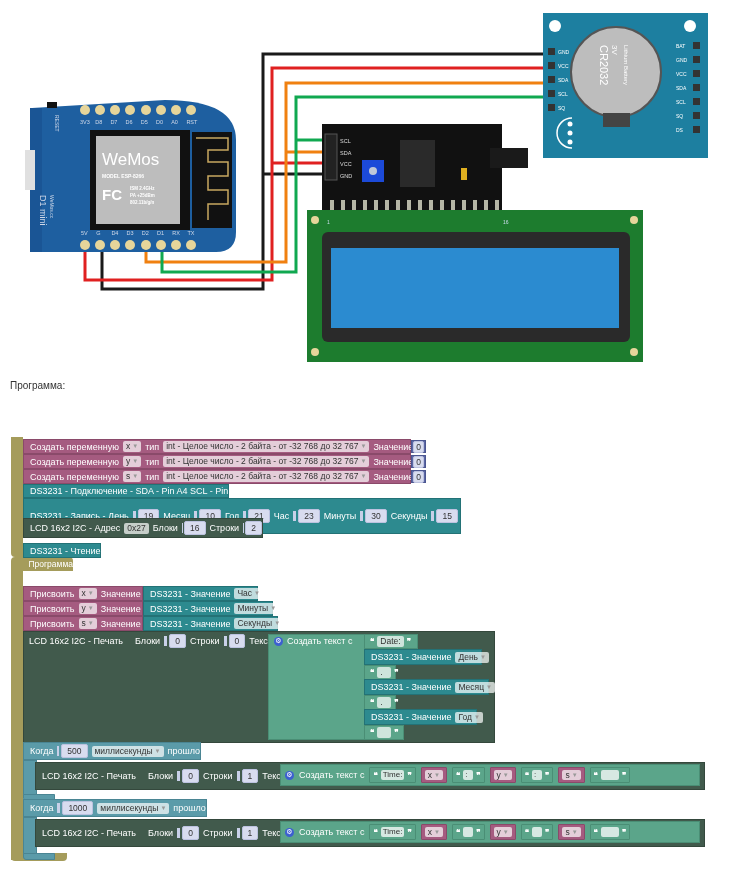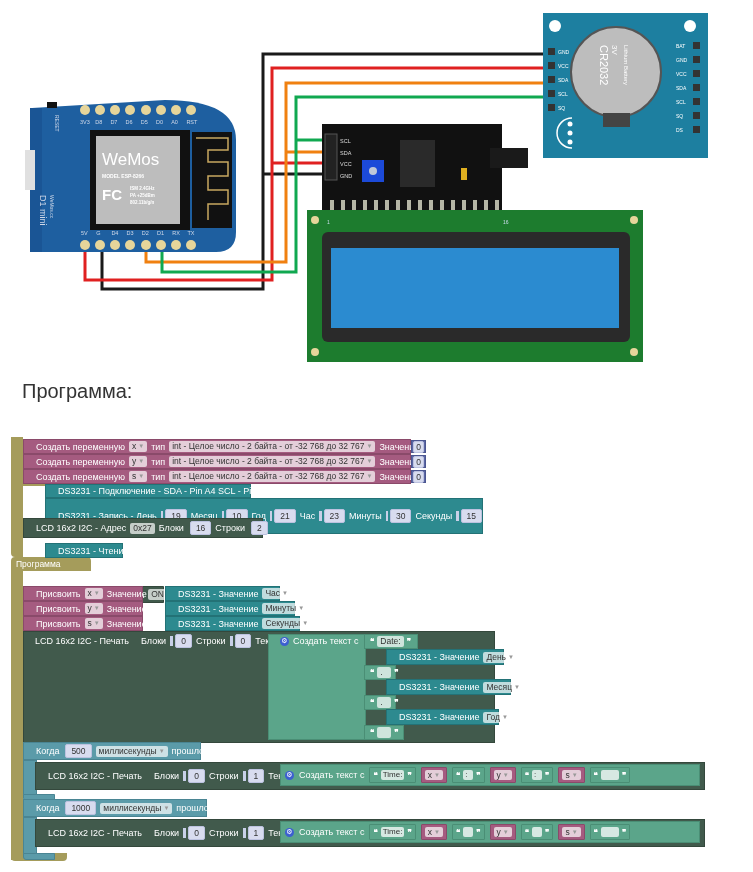--- a/index.html
+++ b/index.html
@@ -1,26 +1,26 @@
 <!DOCTYPE html>
 <html><head>
 <meta charset="utf-8">
 <style>
   html, body { margin: 0; padding: 0; background: #ffffff; }
   body { width: 753px; height: 872px; position: relative; overflow: hidden; font-family: "Liberation Sans", sans-serif; }
   .abs { position: absolute; }
   #diagram { position: absolute; left: 0; top: 0; width: 753px; height: 372px; }
-  .section-title { position: absolute; left: 22px; top: 380px; font-size: 20px; color: #333; }
+  .section-title { position: absolute; left: 10px; top: 380px; font-size: 10px; color: #333; }
 
   
-  .blk { position: absolute; box-sizing: border-box; font-size: 9px; color: #fff; white-space: nowrap; display: flex; align-items: center; padding-left: 12px; gap: 4px; }
+  .blk { position: absolute; box-sizing: border-box; font-size: 9px; color: #fff; white-space: nowrap; display: flex; align-items: center; padding-left: 6px; gap: 4px; }
   .hat { background: #a59c5b; border-radius: 4px 4px 0 0; height: 14px; font-size: 8.5px; padding-left: 5px; }
   .c-olive { background: #a59c5b; }
   .c-var { background: #a55b80; border: 1px solid #8a4a6a; }
-  .c-teal { background: #2d8a8f; border: 1px solid #237276; margin-left: 22px; }
+  .c-teal { background: #2d8a8f; border: 1px solid #237276; }
   .c-dk { background: #415a4c; border: 1px solid #34483c; }
   .c-loop { background: #5b9ba9; border: 1px solid #4a8593; }
   .c-txt { background: #5ba58a; border: 1px solid #4a8e75; }
   .c-num { background: #5b67a5; border: 1px solid #4b5690; }
 
   .dd { background: rgba(255,255,255,0.7); color: #333; border-radius: 2px; padding: 0 3px; height: 11px; line-height: 11px; font-size: 8.5px; display: inline-flex; align-items: center; gap: 2px; }
   .dd .arr { color: #999; font-size: 6px; }
   .num { background: #d8dcef; color: #333; border-radius: 2px; padding: 0 5px; height: 12px; line-height: 12px; font-size: 8.5px; border: 1px solid #bcc2e0; }
   .num-slot { display: inline-block; width: 3px; height: 10px; background: #c8d0e8; margin-right: -2px; }
   .str { background: #5ba58a; border: 1px solid #4a8e75; color: #fff; height: 14px; border-radius: 1px; display: inline-flex; align-items: center; padding: 0 3px; gap: 3px; font-size: 8px; }
@@ -308,21 +308,21 @@
   </div>
 
   <div class="blk c-dk" style="left:23px; top:538px; width:141px; height:17px; border-radius:0 0 0 4px;margin-top:48px;">
     <span>LCD 16x2 I2C - Подсветка</span>
     <span class="dd">
         <span>ON</span>
         <span class="arr">▼</span>
       </span>
   </div>
 
-  <div class="blk hat" style="left:11px; top:557px; width:80px;">
+  <div class="blk hat" style="left:11px; top:557px; width:62px;justify-content:flex-end;">
     <span>Программа</span>
   </div>
   <div class="abs c-olive" style="left:11px; top:570px; width:12px; height:290px;"></div>
   <div class="abs c-olive" style="left:11px; top:853px; width:56px; height:8px; border-radius:0 0 4px 4px;"></div>
 
   <div class="blk c-teal" style="left:23px; top:543px; width:78px; height:15px;">
     <span>DS3231 - Чтение</span>
   </div>
 
   <div id="assign-rows">

